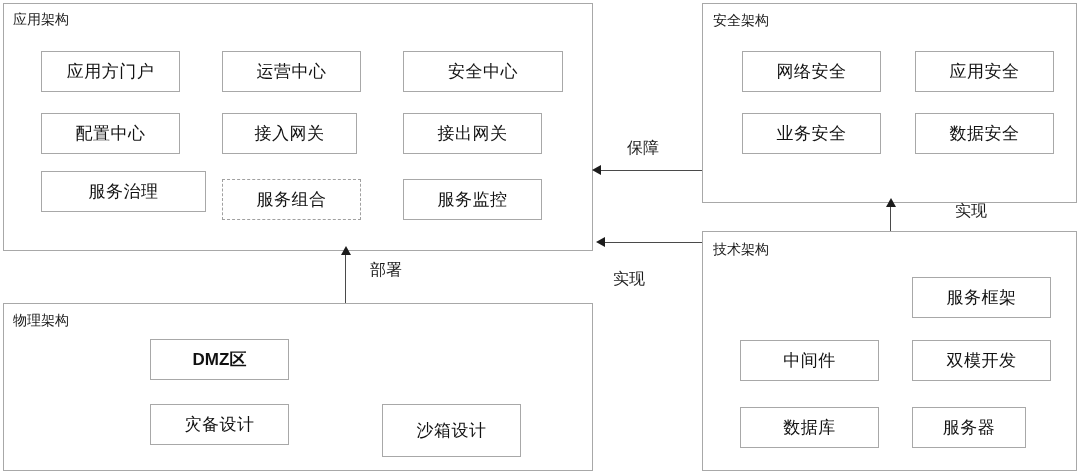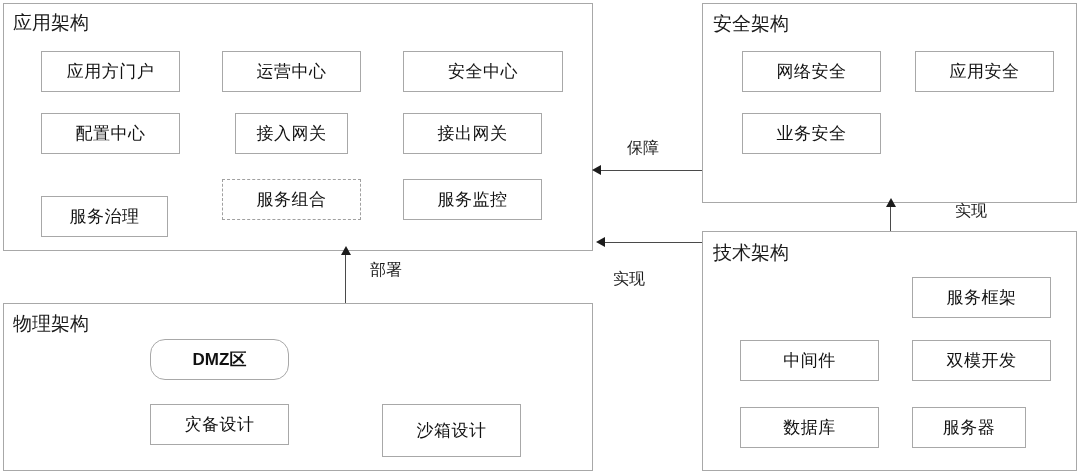--- a/index.html
+++ b/index.html
@@ -16,21 +16,21 @@
     overflow: hidden;
   }
   .panel {
     position: absolute;
     border: 1px solid #a8a8a8;
     background: #ffffff;
     box-sizing: border-box;
   }
   .panel-title {
     position: absolute;
-    font-size: 19px;
+    font-size: 14px;
     color: #1a1a1a;
     line-height: 1;
     white-space: nowrap;
   }
   .node {
     position: absolute;
     border: 1px solid #a8a8a8;
     background: #ffffff;
     box-sizing: border-box;
     display: flex;
@@ -41,21 +41,20 @@
     white-space: nowrap;
     letter-spacing: 0.5px;
   }
   .node.dashed {
     border: 1px dashed #a0a0a0;
   }
   .node.bold-lead {
     font-weight: bold;
     font-family: "Liberation Sans", "DejaVu Sans", sans-serif;
     letter-spacing: 0px;
-    border-radius: 15px;
   }
   .edge-line-h {
     position: absolute;
     height: 0;
     border-top: 1px solid #4a4a4a;
   }
   .edge-line-v {
     position: absolute;
     width: 0;
     border-left: 1px solid #4a4a4a;
@@ -90,33 +89,34 @@
 <div id="canvas">
 
   <div class="panel" style="left:3px; top:3px; width:590px; height:248px;"></div>
   <div class="panel-title" style="left:13px; top:13px;">应用架构</div>
 
   <div class="node" style="left:41px; top:51px; width:139px; height:41px;">应用方门户</div>
   <div class="node" style="left:222px; top:51px; width:139px; height:41px;">运营中心</div>
   <div class="node" style="left:403px; top:51px; width:160px; height:41px;">安全中心</div>
 
   <div class="node" style="left:41px; top:113px; width:139px; height:41px;">配置中心</div>
-  <div class="node" style="left:222px; top:113px; width:113px; height:41px;margin-left:13px;">接入网关</div>
+  <div class="node" style="left:222px; top:113px; width:135px; height:41px;">接入网关</div>
   <div class="node" style="left:403px; top:113px; width:139px; height:41px;">接出网关</div>
 
-  <div class="node" style="left:41px; top:196px; width:127px; height:41px;">服务治理</div>
+  <div class="node" style="left:41px; top:171px; width:165px; height:41px;">服务治理</div>
   <div class="node dashed" style="left:222px; top:179px; width:139px; height:41px;">服务组合</div>
   <div class="node" style="left:403px; top:179px; width:139px; height:41px;">服务监控</div>
 
   <div class="panel" style="left:702px; top:3px; width:375px; height:200px;"></div>
   <div class="panel-title" style="left:713px; top:14px;">安全架构</div>
 
   <div class="node" style="left:742px; top:51px; width:139px; height:41px;">网络安全</div>
   <div class="node" style="left:915px; top:51px; width:139px; height:41px;">应用安全</div>
   <div class="node" style="left:742px; top:113px; width:139px; height:41px;">业务安全</div>
+  <div class="node" style="left:915px; top:113px; width:139px; height:41px;">数据安全</div>
 
   <div class="panel" style="left:3px; top:303px; width:590px; height:168px;"></div>
   <div class="panel-title" style="left:13px; top:314px;">物理架构</div>
 
   <div class="node bold-lead" style="left:150px; top:339px; width:139px; height:41px;">DMZ区</div>
   <div class="node" style="left:150px; top:404px; width:139px; height:41px;">灾备设计</div>
   <div class="node" style="left:382px; top:404px; width:139px; height:53px;">沙箱设计</div>
 
   <div class="panel" style="left:702px; top:231px; width:375px; height:240px;"></div>
   <div class="panel-title" style="left:713px; top:243px;">技术架构</div>

